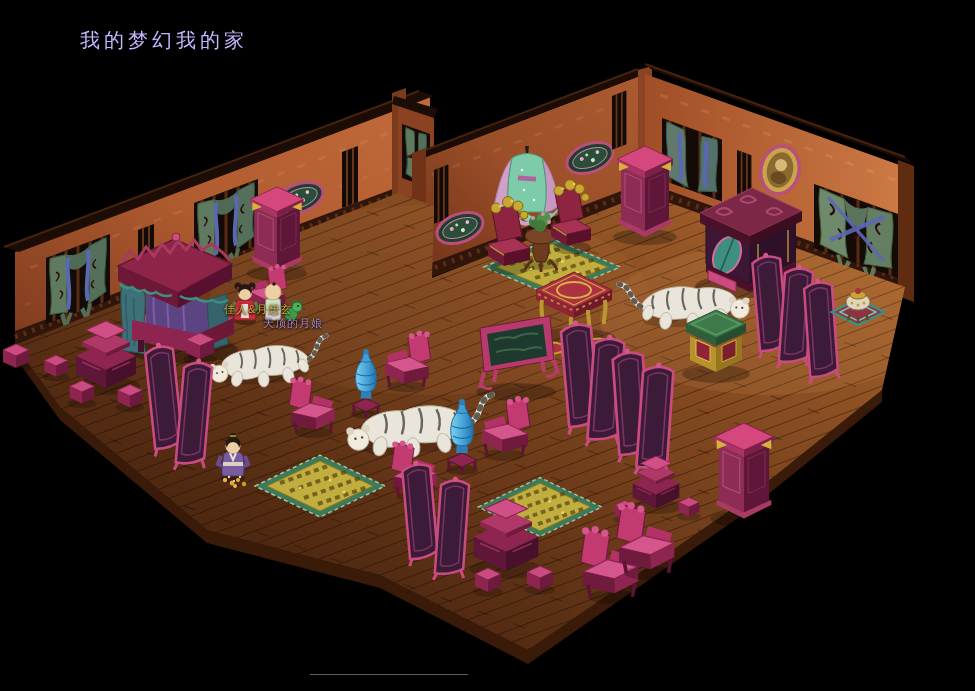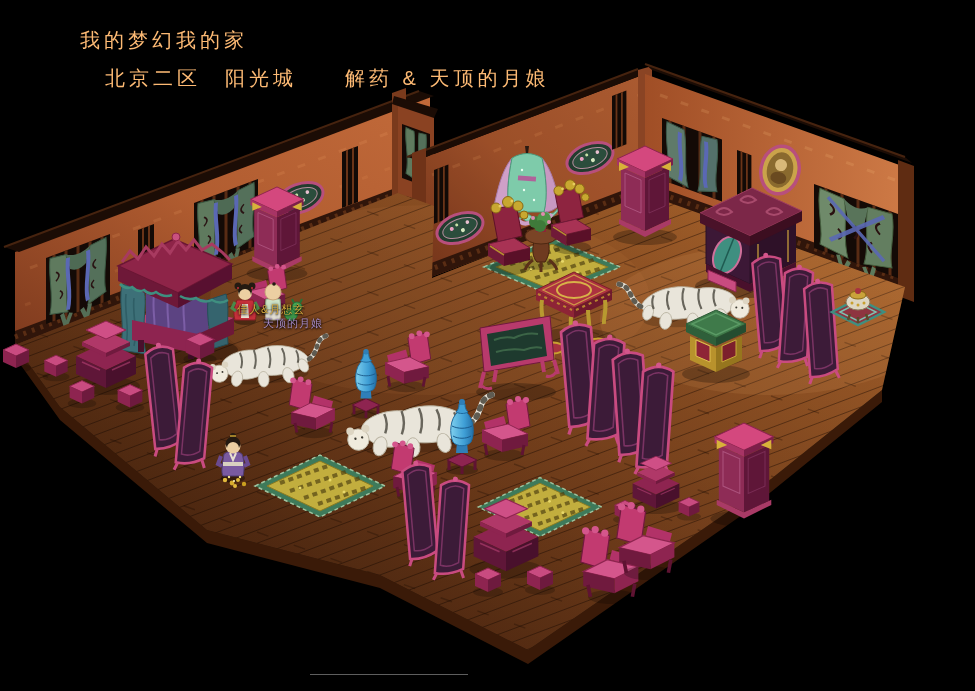--- a/index.html
+++ b/index.html
@@ -1,23 +1,23 @@
 <!DOCTYPE html>
 <html><head>
 <meta charset="utf-8">
 <style>
   html,body{margin:0;padding:0;background:#000;}
   #stage{position:relative;width:975px;height:691px;background:#000;overflow:hidden;
          font-family:"Liberation Sans", sans-serif;}
-  .caption{position:absolute;color:#fdba74;font-size:20px;letter-spacing:4px;white-space:pre;}
+  .caption{position:absolute;color:#c4b5fd;font-size:20px;letter-spacing:4px;white-space:pre;}
   #cap1{left:80px;top:27px;}
   #cap2{left:105px;top:65px;}
   .name-label{position:absolute;font-size:11px;letter-spacing:1px;white-space:nowrap;
               text-shadow:0 0 3px rgba(0,0,0,.9), 0 1px 2px rgba(0,0,0,.9);}
-  #label-pair{left:237px;top:302px;color:#d4a83c;text-align:right;}
+  #label-pair{left:224px;top:302px;color:#d4a83c;text-align:right;}
   #label-partner{left:263px;top:316px;color:#a88cc8;}
   #sig-line{position:absolute;left:310px;top:674px;width:158px;height:1px;
             background:#6e6e6e;opacity:.85;}
   svg{position:absolute;left:0;top:0;}
 </style>
 </head>
 <body>
 
 <div id="stage">
 
@@ -658,18 +658,17 @@
   <use href="#chair" transform="translate(648,562) scale(-1.2,1.2)"></use>
 </g>
 
 <g>
         <use href="#tallchest" transform="translate(744,506) scale(1.05)"></use>
       </g>
 
 </svg>
 
 <div class="caption" id="cap1">我的梦幻我的家</div>
-<div class="caption" id="cap2">北京二区　阳光城　　解药 &amp; 天顶的月娘</div>
 <div class="name-label" id="label-pair">佳人&amp;月想玄</div>
 <div class="name-label" id="label-partner">天顶的月娘</div>
 <div id="sig-line"></div>
 
 </div>
 
 </body></html>

